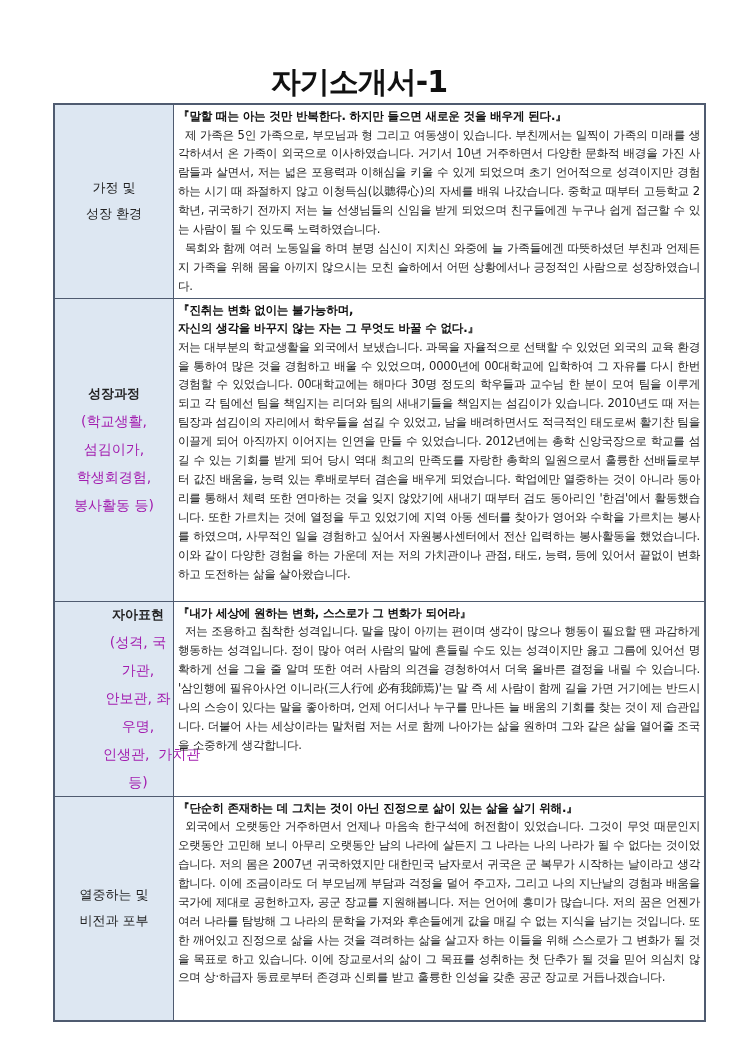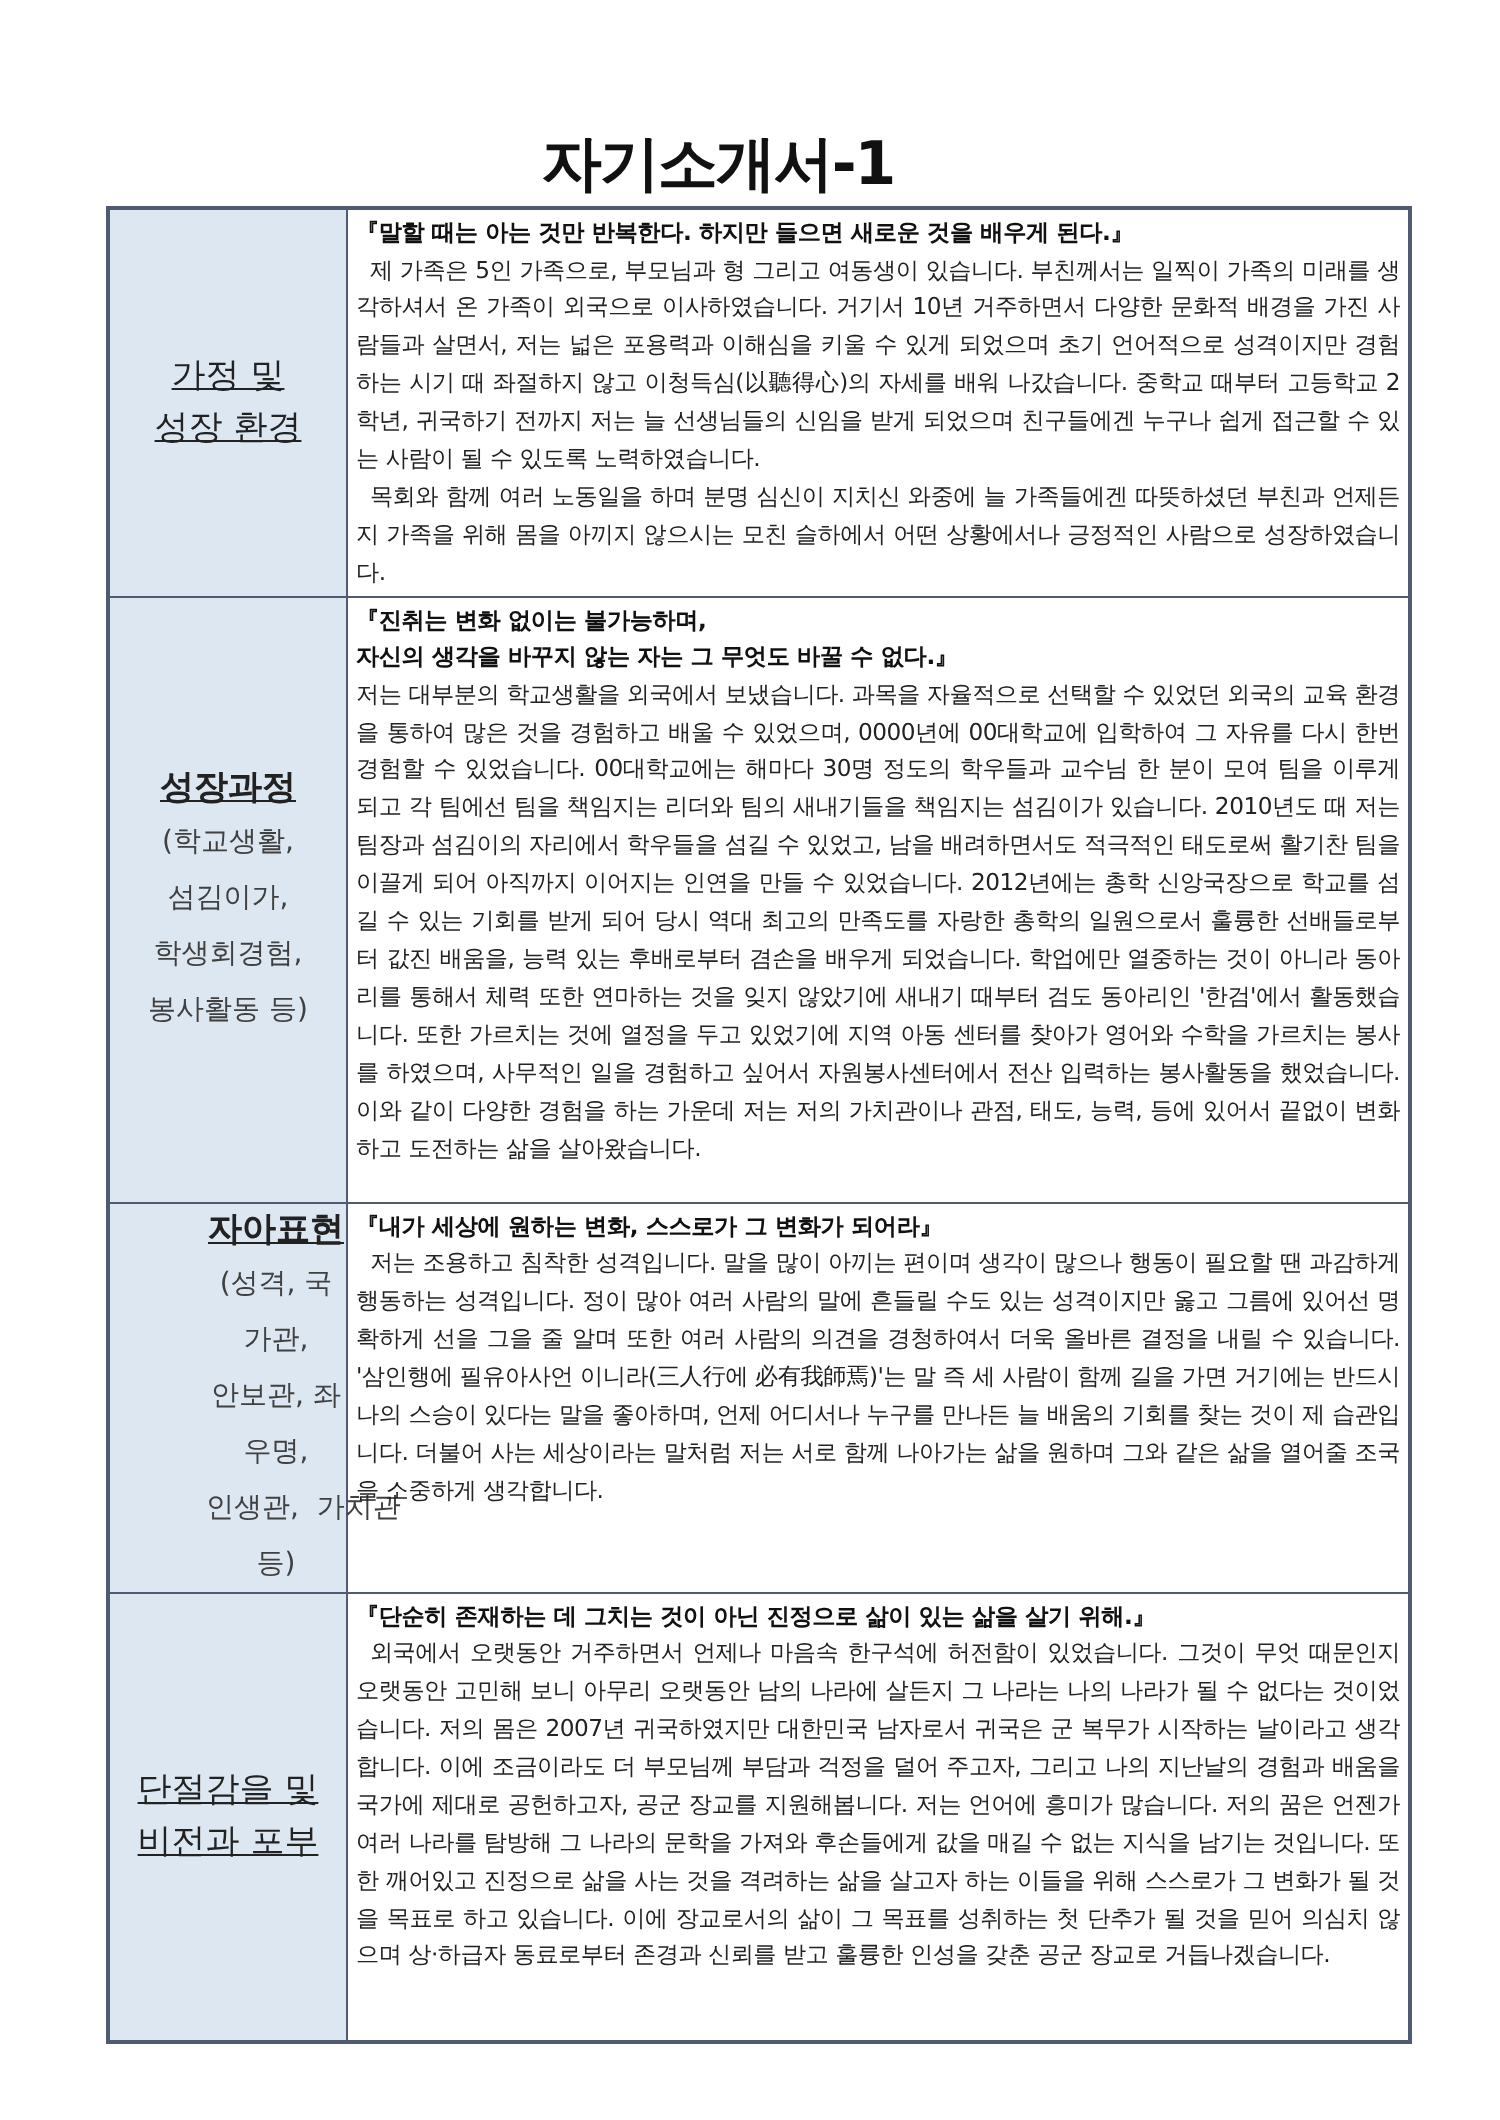--- a/index.html
+++ b/index.html
@@ -6,23 +6,23 @@
   body { width: 750px; height: 1060px; position: relative; overflow: hidden;
          font-family: "DejaVu Sans", "Liberation Sans", sans-serif; color: #1a1a1a; }
   .title { position: absolute; top: 62px; left: 16px; width: 686px; text-align: center;
            font-size: 30px; font-weight: bold; letter-spacing: -1px; color: #111; }
   table.sheet { position: absolute; top: 103px; left: 53px; width: 653px;
                 border-collapse: collapse; table-layout: fixed;
                 border: 2px solid #4f5b70; }
   table.sheet td { border: 1.5px solid #4f5b70; vertical-align: top; padding: 0; }
   td.label { width: 118px; background: #dde7f2; text-align: center; vertical-align: middle !important; }
   td.content { background: #ffffff; padding: 2px 4px 2px 4px !important; margin-top: 32px; }
-  .label-main { font-size: 17px; line-height: 26px; color: #222; text-decoration: underline; }
+  .label-main { font-size: 13px; line-height: 26px; color: #222; }
   .label-main.bold { font-weight: bold; }
-  .label-sub { font-size: 14px; line-height: 28px; color: #404040; }
+  .label-sub { font-size: 14px; line-height: 28px; color: #a21caf; }
   .motto { font-size: 11.6px; font-weight: bold; line-height: 18.5px; color: #111; letter-spacing: -0.2px; }
   .para { font-size: 11.6px; line-height: 18.9px; text-align: justify; color: #222; letter-spacing: -0.25px; margin: 0; }
   .indent { text-indent: 0.6em; }
   tr.r1 td { height: 187px; }
   tr.r2 td { height: 298px; }
   tr.r3 td { height: 152px; padding-left: 48px; }
   tr.r4 td { height: 219px; }
 </style>
 </head>
 <body>
@@ -64,21 +64,21 @@
       <div class="label-sub" style="white-space: pre;">인생관,  가치관</div>
       <div class="label-sub">등)</div>
     </td>
     <td class="content">
       <div class="motto">『내가 세상에 원하는 변화, 스스로가 그 변화가 되어라』</div>
       <p class="para indent">저는 조용하고 침착한 성격입니다. 말을 많이 아끼는 편이며 생각이 많으나 행동이 필요할 땐 과감하게 행동하는 성격입니다. 정이 많아 여러 사람의 말에 흔들릴 수도 있는 성격이지만 옳고 그름에 있어선 명확하게 선을 그을 줄 알며 또한 여러 사람의 의견을 경청하여서 더욱 올바른 결정을 내릴 수 있습니다. '삼인행에 필유아사언 이니라(三人行에 必有我師焉)'는 말 즉 세 사람이 함께 길을 가면 거기에는 반드시 나의 스승이 있다는 말을 좋아하며, 언제 어디서나 누구를 만나든 늘 배움의 기회를 찾는 것이 제 습관입니다. 더불어 사는 세상이라는 말처럼 저는 서로 함께 나아가는 삶을 원하며 그와 같은 삶을 열어줄 조국을 소중하게 생각합니다.</p>
     </td>
   </tr>
   <tr class="r4">
     <td class="label">
-      <div class="label-main">단절감을 및</div>
+      <div class="label-main">열중하는 및</div>
       <div class="label-main">비전과 포부</div>
     </td>
     <td class="content">
       <div class="motto">『단순히 존재하는 데 그치는 것이 아닌 진정으로 삶이 있는 삶을 살기 위해.』</div>
       <p class="para indent">외국에서 오랫동안 거주하면서 언제나 마음속 한구석에 허전함이 있었습니다. 그것이 무엇 때문인지 오랫동안 고민해 보니 아무리 오랫동안 남의 나라에 살든지 그 나라는 나의 나라가 될 수 없다는 것이었습니다. 저의 몸은 2007년 귀국하였지만 대한민국 남자로서 귀국은 군 복무가 시작하는 날이라고 생각합니다. 이에 조금이라도 더 부모님께 부담과 걱정을 덜어 주고자, 그리고 나의 지난날의 경험과 배움을 국가에 제대로 공헌하고자, 공군 장교를 지원해봅니다. 저는 언어에 흥미가 많습니다. 저의 꿈은 언젠가 여러 나라를 탐방해 그 나라의 문학을 가져와 후손들에게 값을 매길 수 없는 지식을 남기는 것입니다. 또한 깨어있고 진정으로 삶을 사는 것을 격려하는 삶을 살고자 하는 이들을 위해 스스로가 그 변화가 될 것을 목표로 하고 있습니다. 이에 장교로서의 삶이 그 목표를 성취하는 첫 단추가 될 것을 믿어 의심치 않으며 상·하급자 동료로부터 존경과 신뢰를 받고 훌륭한 인성을 갖춘 공군 장교로 거듭나겠습니다.</p>
     </td>
   </tr>
 </tbody>
   </table>
 

